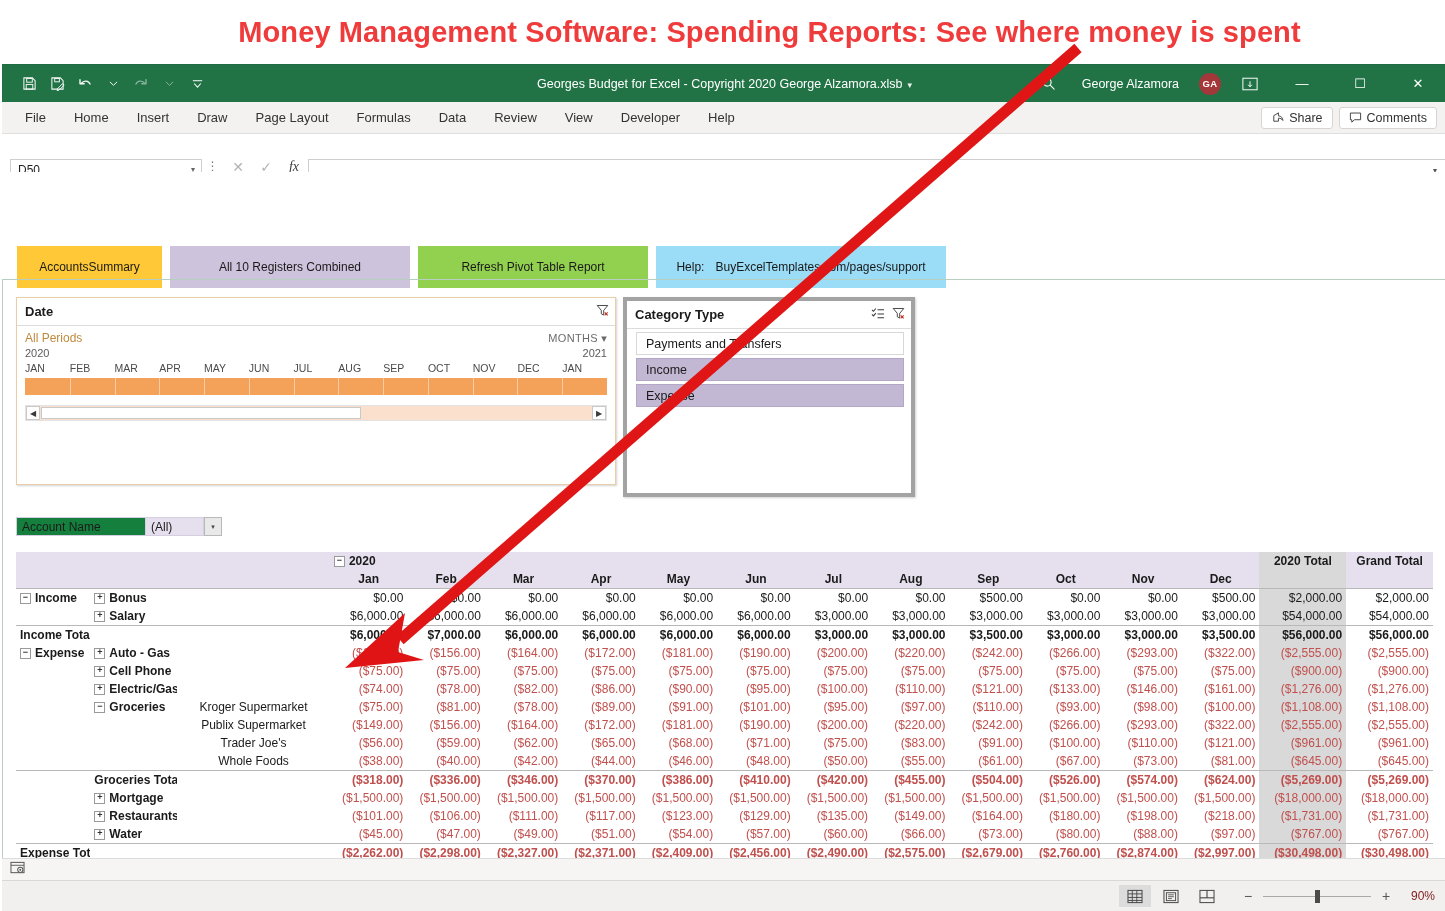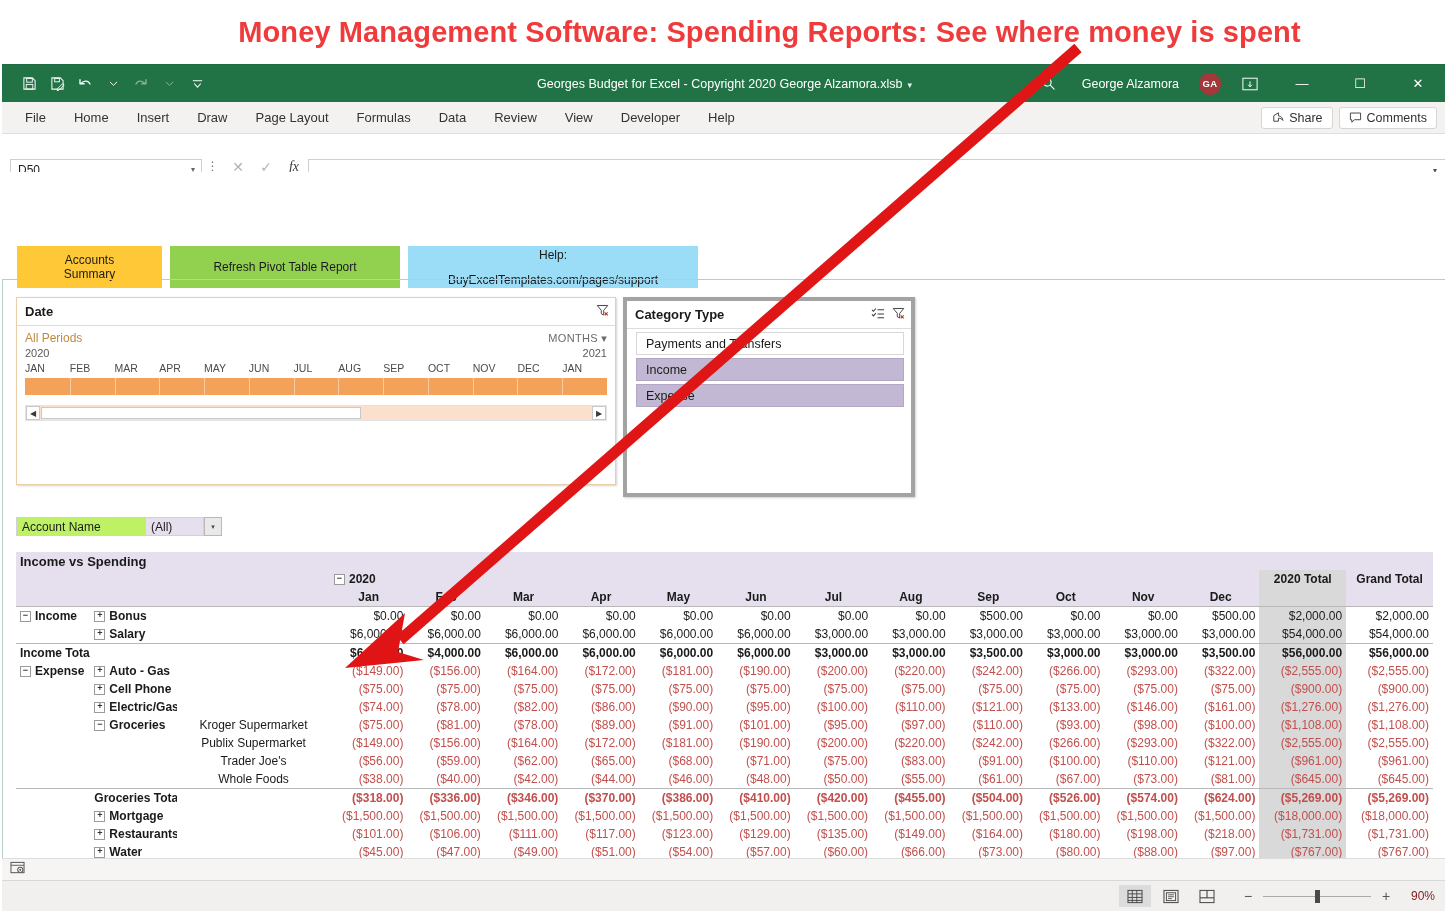--- a/index.html
+++ b/index.html
@@ -107,21 +107,21 @@
     display:flex;align-items:center;justify-content:center;font-size:8px;color:#555;}
 
   
   .sheet{
     position:absolute;top:107px;left:0;width:1445px;height:740px;
     background:#ffffff;overflow:hidden;
   }
   
   .btnrow{position:absolute;left:14px;top:73px;display:flex;gap:6px;}
   .shbtn{
-    height:42px;display:flex;flex-direction:column;align-items:center;justify-content:center;
+    height:42px;display:flex;flex-direction:row;align-items:center;justify-content:center;
     font-size:12px;color:#1a1a1a;text-align:center;line-height:14px;
     border:1px solid #ffffff;
   }
   .shbtn.accounts{width:145px;background:#ffc836;}
   .shbtn.registers{width:240px;background:#cec3dc;}
   .shbtn.refresh{width:230px;background:#92d050;}
   .shbtn.help{width:290px;background:#9bdcf7;gap:11px;}
 
   
   .slicer{
@@ -160,21 +160,21 @@
   .cat-item{
     height:23px;margin:3px 7px 0 9px;
     display:flex;align-items:center;padding-left:9px;
     font-size:12.5px;color:#1a1a1a;box-sizing:border-box;
   }
   .cat-item.unselected{background:#ffffff;border:1px solid #d8d8d8;}
   .cat-item.selected{background:#c3b8d4;border:1px solid #b3a6c7;}
 
   
   .acctfilter{position:absolute;left:14px;top:345px;display:flex;align-items:stretch;height:19px;}
-  .acctfilter .lbl{width:130px;background:#bef264;border:1px solid #d5cde0;box-sizing:border-box;
+  .acctfilter .lbl{width:130px;background:#15803d;border:1px solid #d5cde0;box-sizing:border-box;
     font-size:12px;color:#1a1a1a;display:flex;align-items:center;padding-left:5px;}
   .acctfilter .val{width:58px;background:#e6e0ee;border:1px solid #d5cde0;border-left:none;box-sizing:border-box;
     font-size:12px;color:#1a1a1a;display:flex;align-items:center;padding-left:5px;}
   .acctfilter .drop{width:18px;background:#e9e9e9;border:1px solid #b9b9b9;box-sizing:border-box;
     display:flex;align-items:center;justify-content:center;font-size:7px;color:#444;}
 
   
   .pivot{
     position:absolute;left:14px;top:380px;width:1417px;
     font-size:12px;color:#1a1a1a;
@@ -351,20 +351,23 @@
     <div class="fb-expand">▾</div>
   </div>
 
   <div class="sheet">
 
     <div class="btnrow">
       <div class="shbtn accounts">
         <span>Accounts</span>
         <span>Summary</span>
       </div>
+      <div class="shbtn registers">
+        <span>All 10 Registers Combined</span>
+      </div>
       <div class="shbtn refresh">
         <span>Refresh Pivot Table Report</span>
       </div>
       <div class="shbtn help">
         <span>Help:</span>
         <span>BuyExcelTemplates.com/pages/support</span>
       </div>
     </div>
 
     <div class="slicer date">
@@ -469,23 +472,20 @@
             <col style="width:75px">
           <col style="width:75px">
             <col style="width:75px">
             <col style="width:75px">
             <col style="width:75px">
           <col style="width:84px">
             <col style="width:84px">
         </colgroup>
         <tbody>
 
-          <tr class="hdrband">
-            <td colspan="17" class="ptitle">Income vs Spending</td>
-          </tr>
 
           <tr class="hdrband">
             <td></td>
               <td></td>
               <td></td>
             <td class="yearcell"><span class="expander">−</span><span>2020</span></td>
             <td colspan="11"></td>
             <td class="colhdr totalcol">2020 Total</td>
             <td class="colhdr">Grand Total</td>
           </tr>
@@ -547,21 +547,21 @@
               <td class="num pos">$3,000.00</td>
               <td class="num pos">$3,000.00</td>
               <td class="num pos totalshade">$54,000.00</td>
               <td class="num pos">$54,000.00</td>
             </tr>
             <tr class="bold rowline-top">
               <td class="lblcol1 bold">Income Total</td>
               <td class="lblcol2"></td>
               <td class="lblcol3"></td>
               <td class="num pos bold">$6,000.00</td>
-              <td class="num pos bold">$4,000.00</td>
+              <td class="num pos bold">$7,000.00</td>
               <td class="num pos bold">$6,000.00</td>
               <td class="num pos bold">$6,000.00</td>
               <td class="num pos bold">$6,000.00</td>
               <td class="num pos bold">$6,000.00</td>
               <td class="num pos bold">$3,000.00</td>
               <td class="num pos bold">$3,000.00</td>
               <td class="num pos bold">$3,500.00</td>
               <td class="num pos bold">$3,000.00</td>
               <td class="num pos bold">$3,000.00</td>
               <td class="num pos bold">$3,500.00</td>

